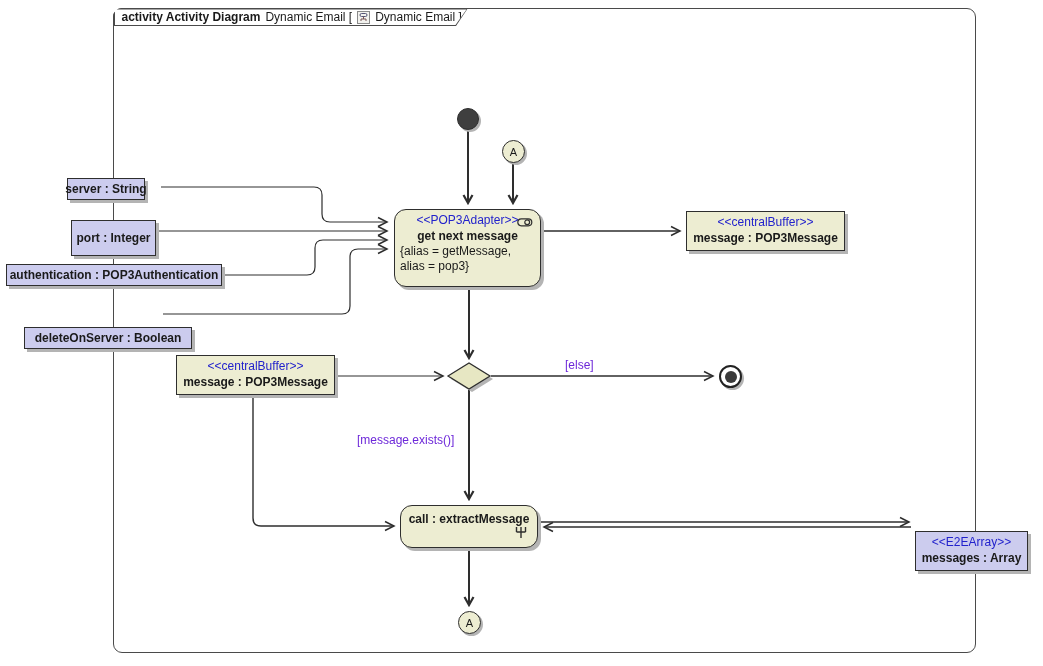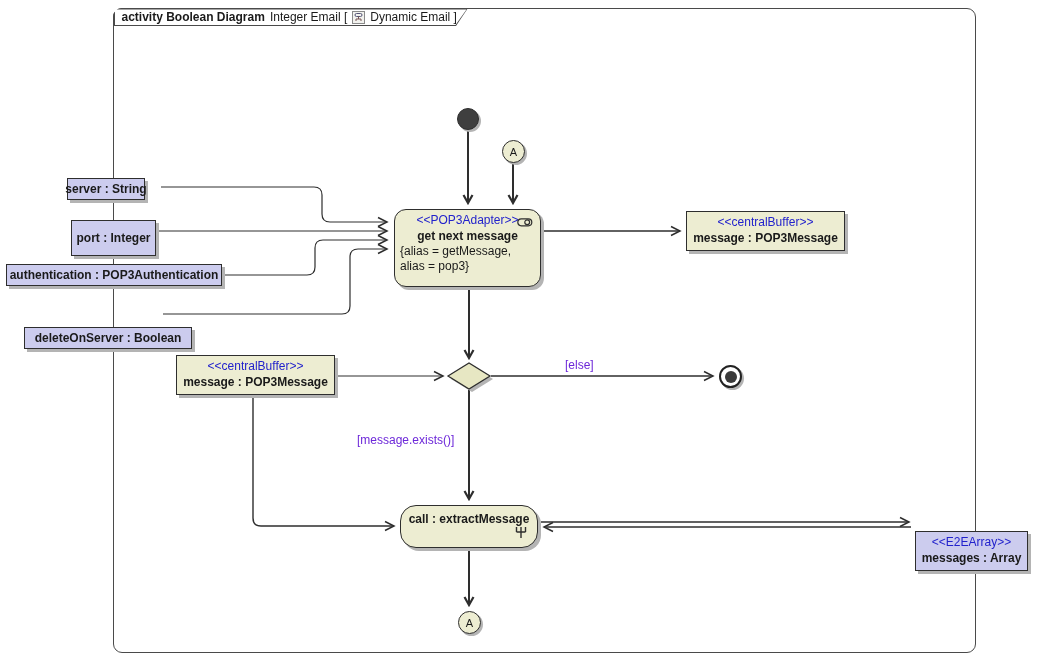--- a/index.html
+++ b/index.html
@@ -44,22 +44,22 @@
   .rake-icon{position:absolute;right:10px;bottom:5px;}
 </style>
 </head>
 <body>
 
 <div class="canvas">
 
   <div class="frame"></div>
   <div class="tab-outer"></div>
   <div class="tab-inner">
-    <span class="tab-bold">activity Boolean Diagram</span>
-    <span>Integer Email [</span>
+    <span class="tab-bold">activity Activity Diagram</span>
+    <span>Dynamic Email [</span>
     <span class="diagram-icon">
       <svg width="9" height="9" viewBox="0 0 9 9">
           <rect x="1" y="0.5" width="7" height="3" rx="1.5" fill="none" stroke="#557" stroke-width="1"></rect>
           <path d="M4.5,3.5 V6 M2,6 H7 M2,6 V8 M7,6 V8" fill="none" stroke="#755" stroke-width="1"></path>
         </svg>
     </span>
     <span>Dynamic Email ]</span>
   </div>
 
   <svg class="edges" width="1043" height="666" viewBox="0 0 1043 666">
@@ -133,21 +133,21 @@
 
   <div class="node" style="left:176px;top:355px;width:159px;height:40px;">
     <div class="stereo">&lt;&lt;centralBuffer&gt;&gt;</div>
     <div class="nname">message : POP3Message</div>
   </div>
 
   <div class="circle final-outer" style="left:719px;top:365px;">
     <div class="final-inner"></div>
   </div>
 
-  <div class="node action" style="left:400px;top:505px;width:138px;height:43px;border-radius:16px;">
+  <div class="node action" style="left:400px;top:505px;width:138px;height:43px;">
     <div class="nname" style="padding-top:5px;">call : extractMessage</div>
     <span class="rake-icon">
       <svg width="12" height="13" viewBox="0 0 12 13">
           <path d="M1.5,1 V6 M6,1 V6 M10.5,1 V6 M1.5,6 H10.5 M6,6 V12" fill="none" stroke="#2e2e2e" stroke-width="1.4"></path>
         </svg>
     </span>
   </div>
 
   <div class="node lavender" style="left:915px;top:505px;width:113px;height:40px;">
     <div class="stereo">&lt;&lt;E2EArray&gt;&gt;</div>

